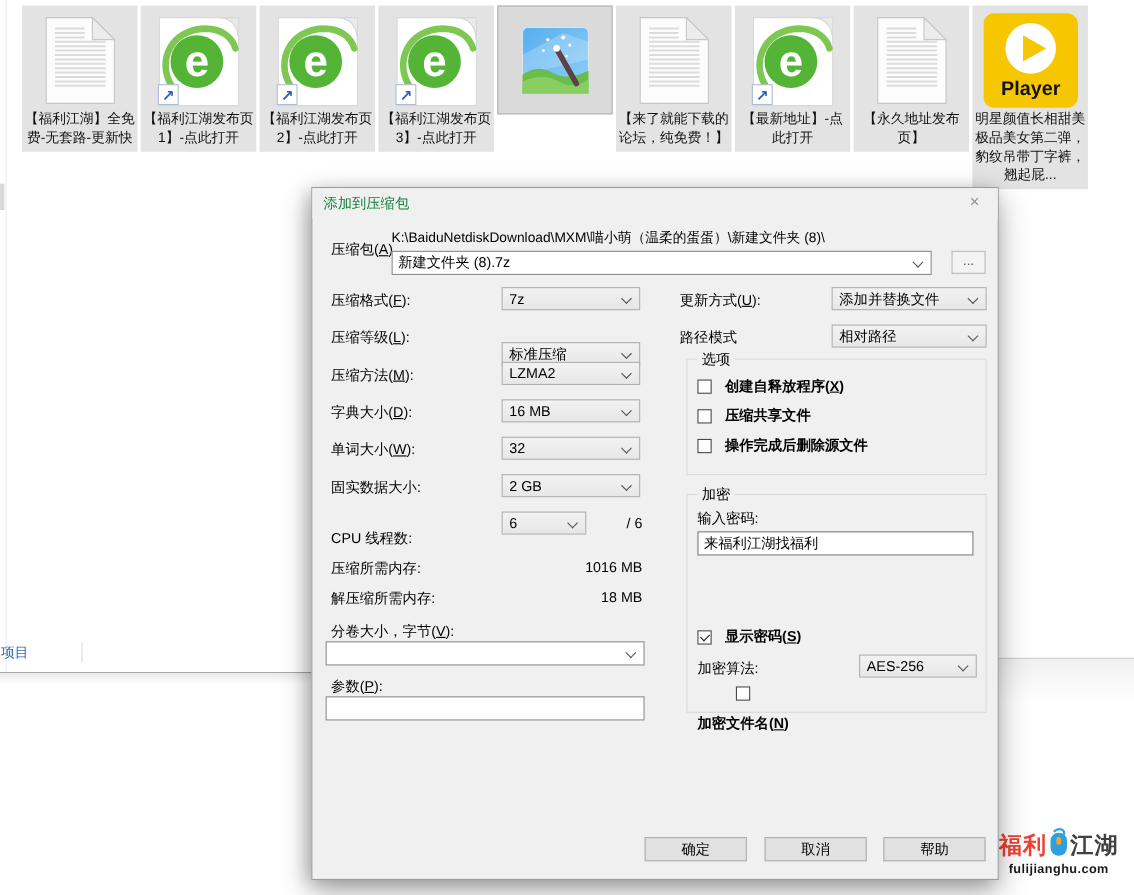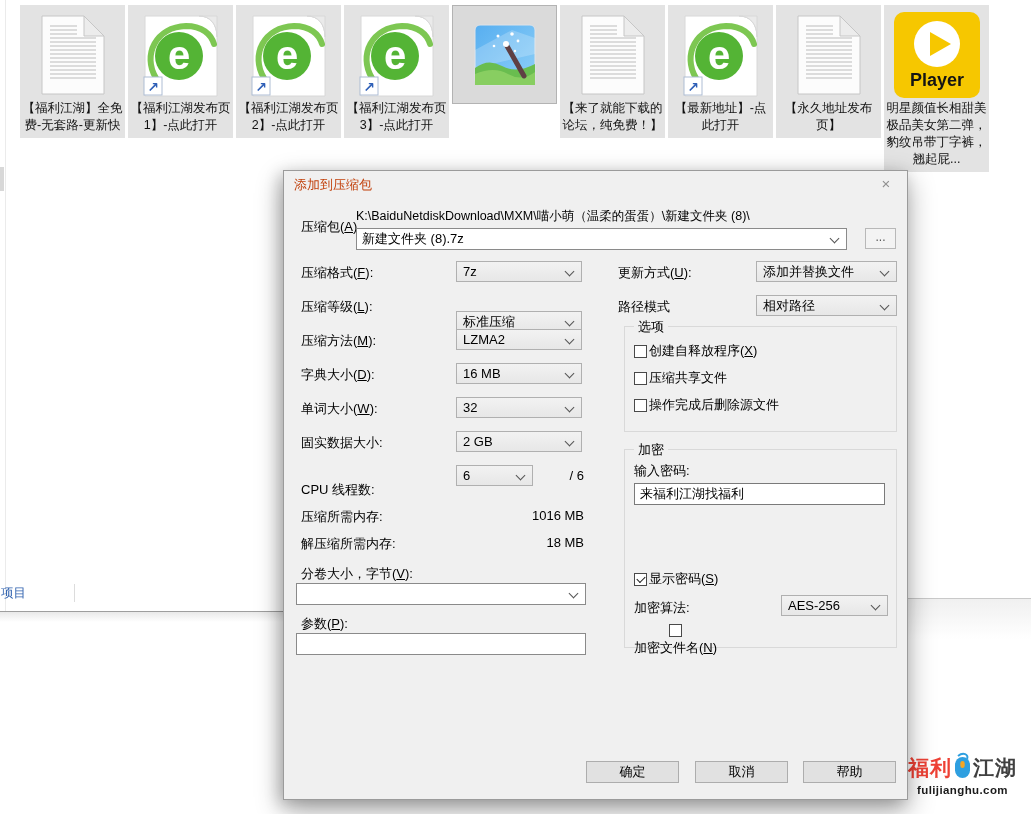--- a/index.html
+++ b/index.html
@@ -24,40 +24,40 @@
   .tile { width:105px; background:#e3e3e3; padding:5px 2px 4px; text-align:center; }
   .tile.selected { background:#dadada; border:1px solid #b3b3b3; padding:4px 1px 3px; }
   .tile-ico { height:90px; display:flex; align-items:center; justify-content:center; }
   .tile-label { font-size:12.5px; line-height:17px; color:#111; word-break:break-all; }
 
   
   .dialog { position:absolute; left:283px; top:170px; width:625px; height:630px;
             background:#f0f0f0; border:1px solid #9b9b9b; z-index:20;
             box-shadow:0 10px 26px rgba(0,0,0,.33), -4px 4px 14px rgba(0,0,0,.18); }
   .titlebar { position:absolute; left:0; top:0; width:100%; height:28px; background:#f0f0f0; }
-  .title    { position:absolute; left:10px; top:0; line-height:28px; font-size:13px; color:#c2410c; }
+  .title    { position:absolute; left:10px; top:0; line-height:28px; font-size:13px; color:#15803d; }
   .closebtn { position:absolute; right:0; top:0; width:42px; height:28px; text-align:center;
               line-height:26px; font-size:15px; color:#8f8f8f; }
   .lbl  { position:absolute; font-size:13px; white-space:nowrap; }
   .val  { position:absolute; font-size:13px; white-space:nowrap; }
   .combo { position:absolute; height:21px; background:linear-gradient(#f2f2f2,#e7e7e7);
            border:1px solid #b0b0b0; font-size:13px; line-height:19px; padding:0 20px 0 6px;
            white-space:nowrap; overflow:hidden; }
   .wcombo, .winput { position:absolute; height:22px; background:#fff; border:1px solid #8a8a8a;
            font-size:13px; line-height:20px; padding:0 20px 0 5px; white-space:nowrap; overflow:hidden; }
   .winput { padding-right:5px; }
   .chev { position:absolute; right:8px; top:6px; width:7px; height:7px;
           border-right:1.4px solid #555; border-bottom:1.4px solid #555; transform:rotate(45deg); }
   .btn { position:absolute; height:22px; background:#e1e1e1; border:1px solid #adadad;
          font-size:13px; text-align:center; line-height:20px; }
   .browse { position:absolute; left:581px; top:57px; width:31px; height:21px; background:#f3f3f3;
             border:1px solid #b8b8b8; text-align:center; line-height:17px; font-size:12px; color:#555; }
   .grp { position:absolute; border:1px solid #d9d9d9; }
   .grp-title { position:absolute; left:9px; top:-9px; background:#f0f0f0; padding:0 4px; font-size:13px; }
-  .cbrow { position:absolute; display:flex; align-items:center; gap:2px; font-size:13px; white-space:nowrap; }
+  .cbrow { position:absolute; display:flex; align-items:center; gap:12px; font-size:13px; white-space:nowrap;font-weight:bold; }
   .cb { width:13px; height:13px; background:#fff; border:1px solid #494949; position:relative; flex:0 0 13px; }
   .cb.checked::after { content:""; position:absolute; left:2px; top:2px; width:7px; height:4px;
                        border-left:1.8px solid #1a1a1a; border-bottom:1.8px solid #1a1a1a;
                        transform:rotate(-45deg); }
   .right-val { text-align:right; }
 
   
   .wm { position:absolute; right:14px; top:752px; text-align:center; z-index:8; }
   .wm-row { display:flex; align-items:center; gap:2px; justify-content:center; }
   .wm-fl { font-size:21px; font-weight:bold; color:#ee4135; letter-spacing:1px; }

